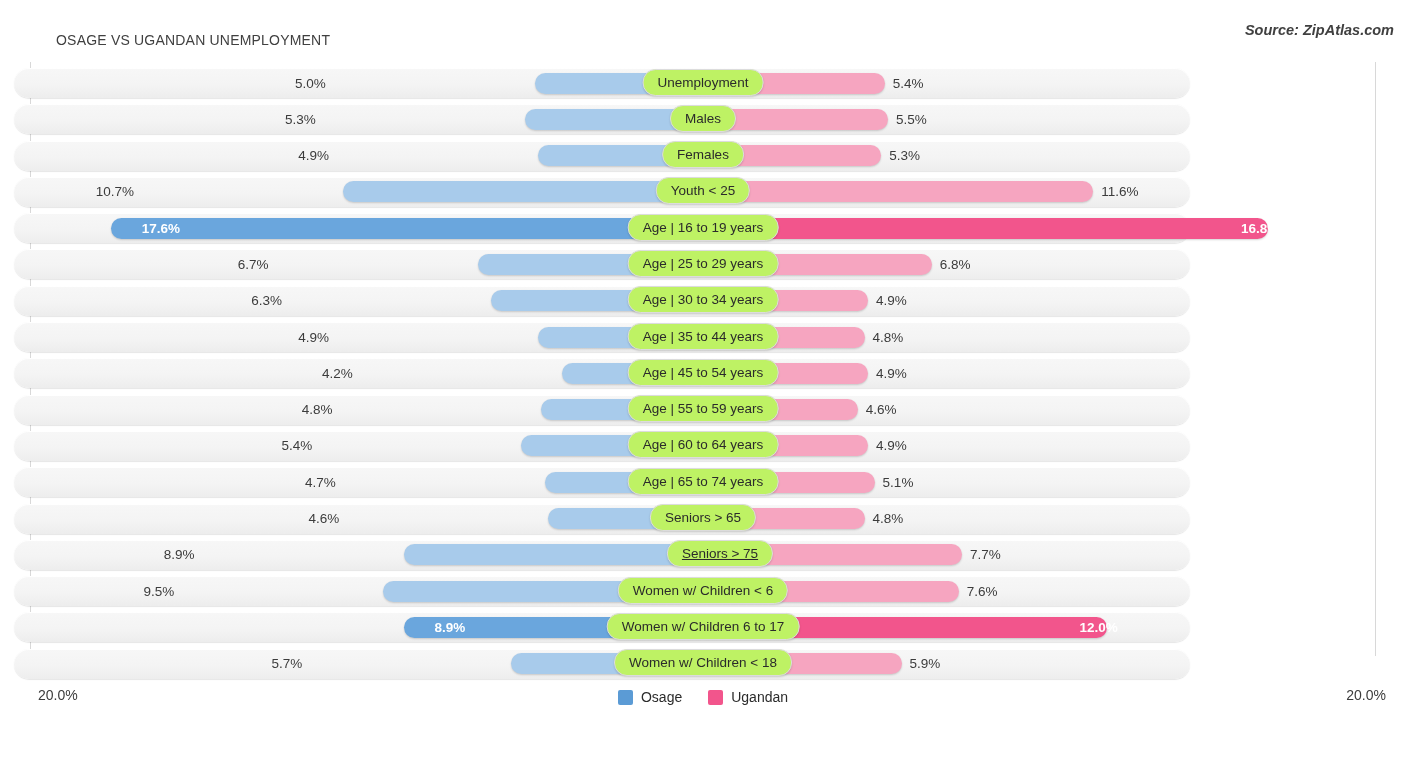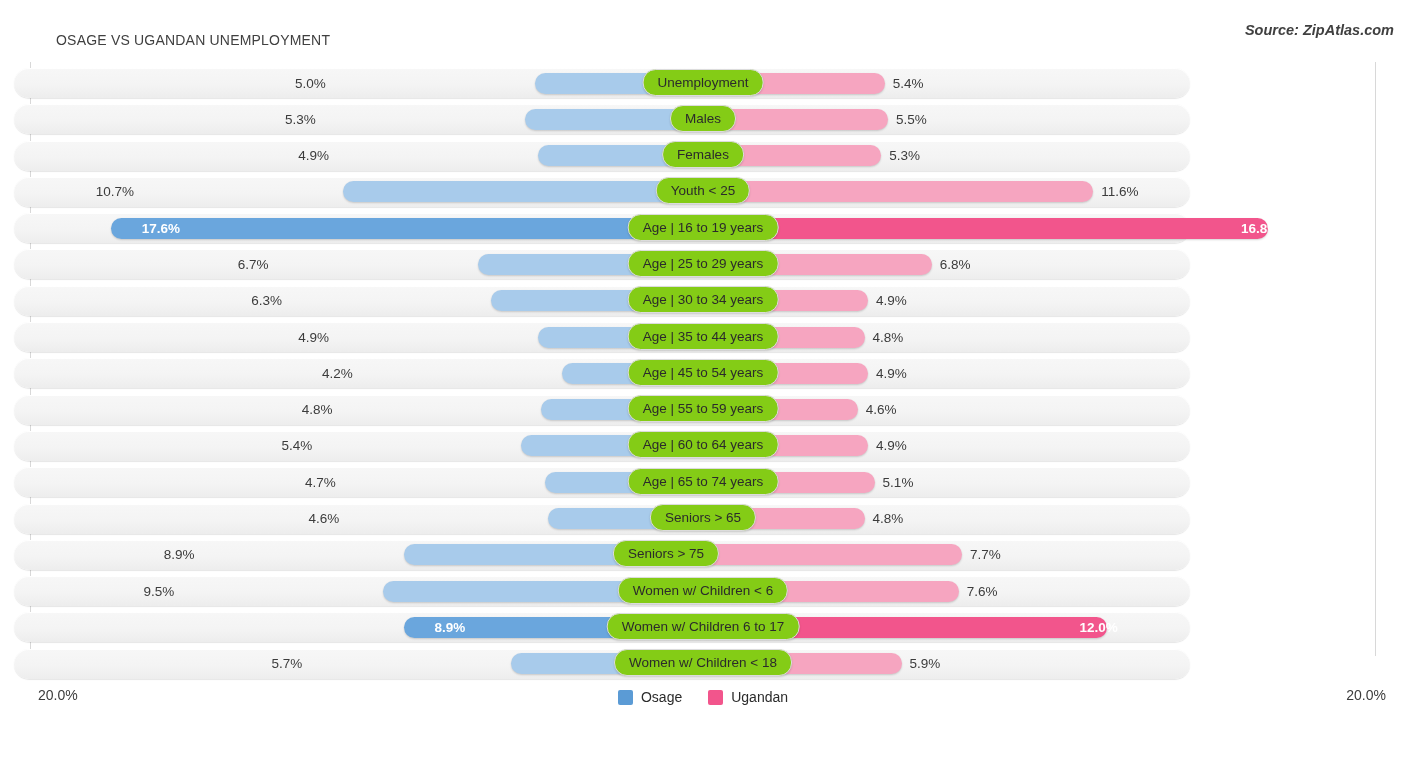--- a/index.html
+++ b/index.html
@@ -120,21 +120,21 @@
 
   
   .center-label {
     position: absolute;
     top: 2.5px;
     left: 50%;
     transform: translateX(-50%);
     height: 25px;
     line-height: 25px;
     padding: 0 14px;
-    background: #84cc16;
+    background: #bef264;
     border: 1px solid #dcdcdc;
     border-radius: 13px;
     font-size: 13.5px;
     color: #2b2b2b;
     white-space: nowrap;
     box-shadow: 0 1px 2px rgba(0,0,0,.15);
     z-index: 5;
   }
 
   
@@ -286,21 +286,21 @@
           <div class="val left" style="right: 864.79px;">4.6%</div>
           <div class="val right" style="left: 872.52px;">4.8%</div>
           <div class="center-label" style="left: 703px;">Seniors &gt; 65</div>
         </div>
         <div class="row">
           <div class="track"></div>
           <div class="bar left" style="left: 403.515px; width: 299.485px; background: rgb(168, 203, 235);"></div>
           <div class="bar right" style="left: 703px; width: 259.105px; background: rgb(246, 165, 192);"></div>
           <div class="val left" style="right: 1009.49px;">8.9%</div>
           <div class="val right" style="left: 970.105px;">7.7%</div>
-          <div class="center-label" style="left: 666px;">Seniors &gt; 75</div>
+          <div class="center-label" style="left: 720px; text-decoration: underline;">Seniors &gt; 75</div>
         </div>
         <div class="row">
           <div class="track"></div>
           <div class="bar left" style="left: 383.325px; width: 319.675px; background: rgb(168, 203, 235);"></div>
           <div class="bar right" style="left: 703px; width: 255.74px; background: rgb(246, 165, 192);"></div>
           <div class="val left" style="right: 1029.67px;">9.5%</div>
           <div class="val right" style="left: 966.74px;">7.6%</div>
           <div class="center-label" style="left: 703px;">Women w/ Children &lt; 6</div>
         </div>
         <div class="row">

